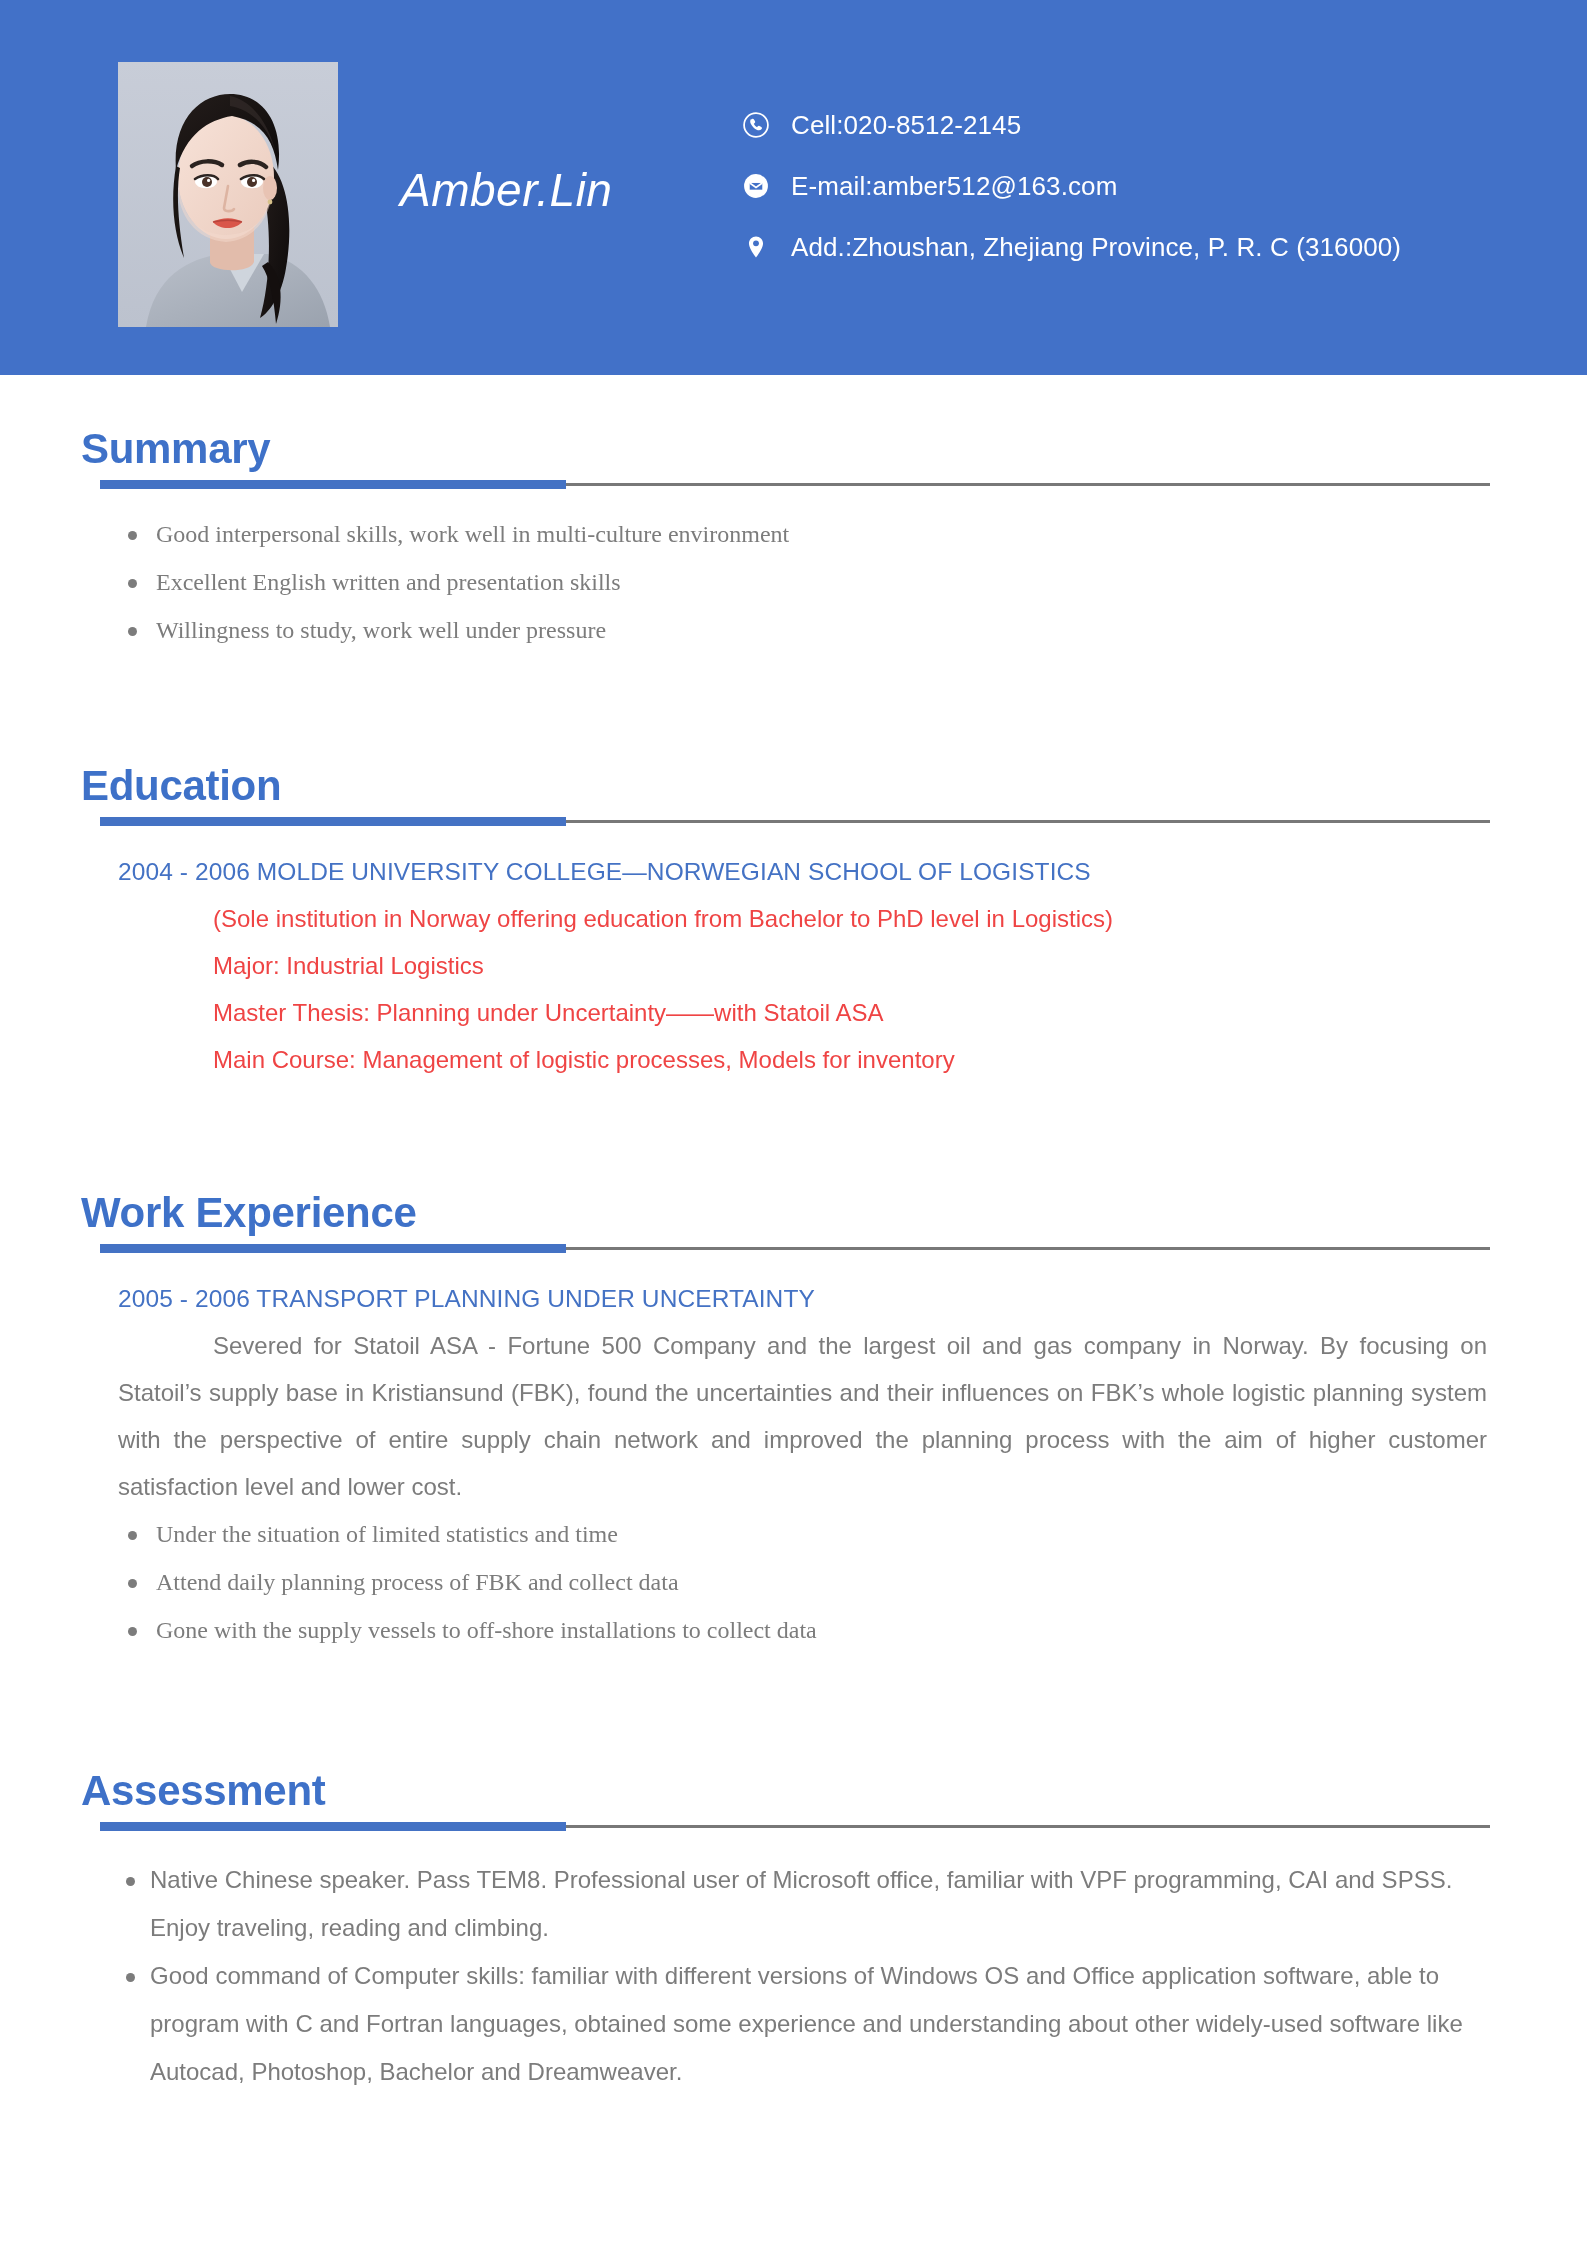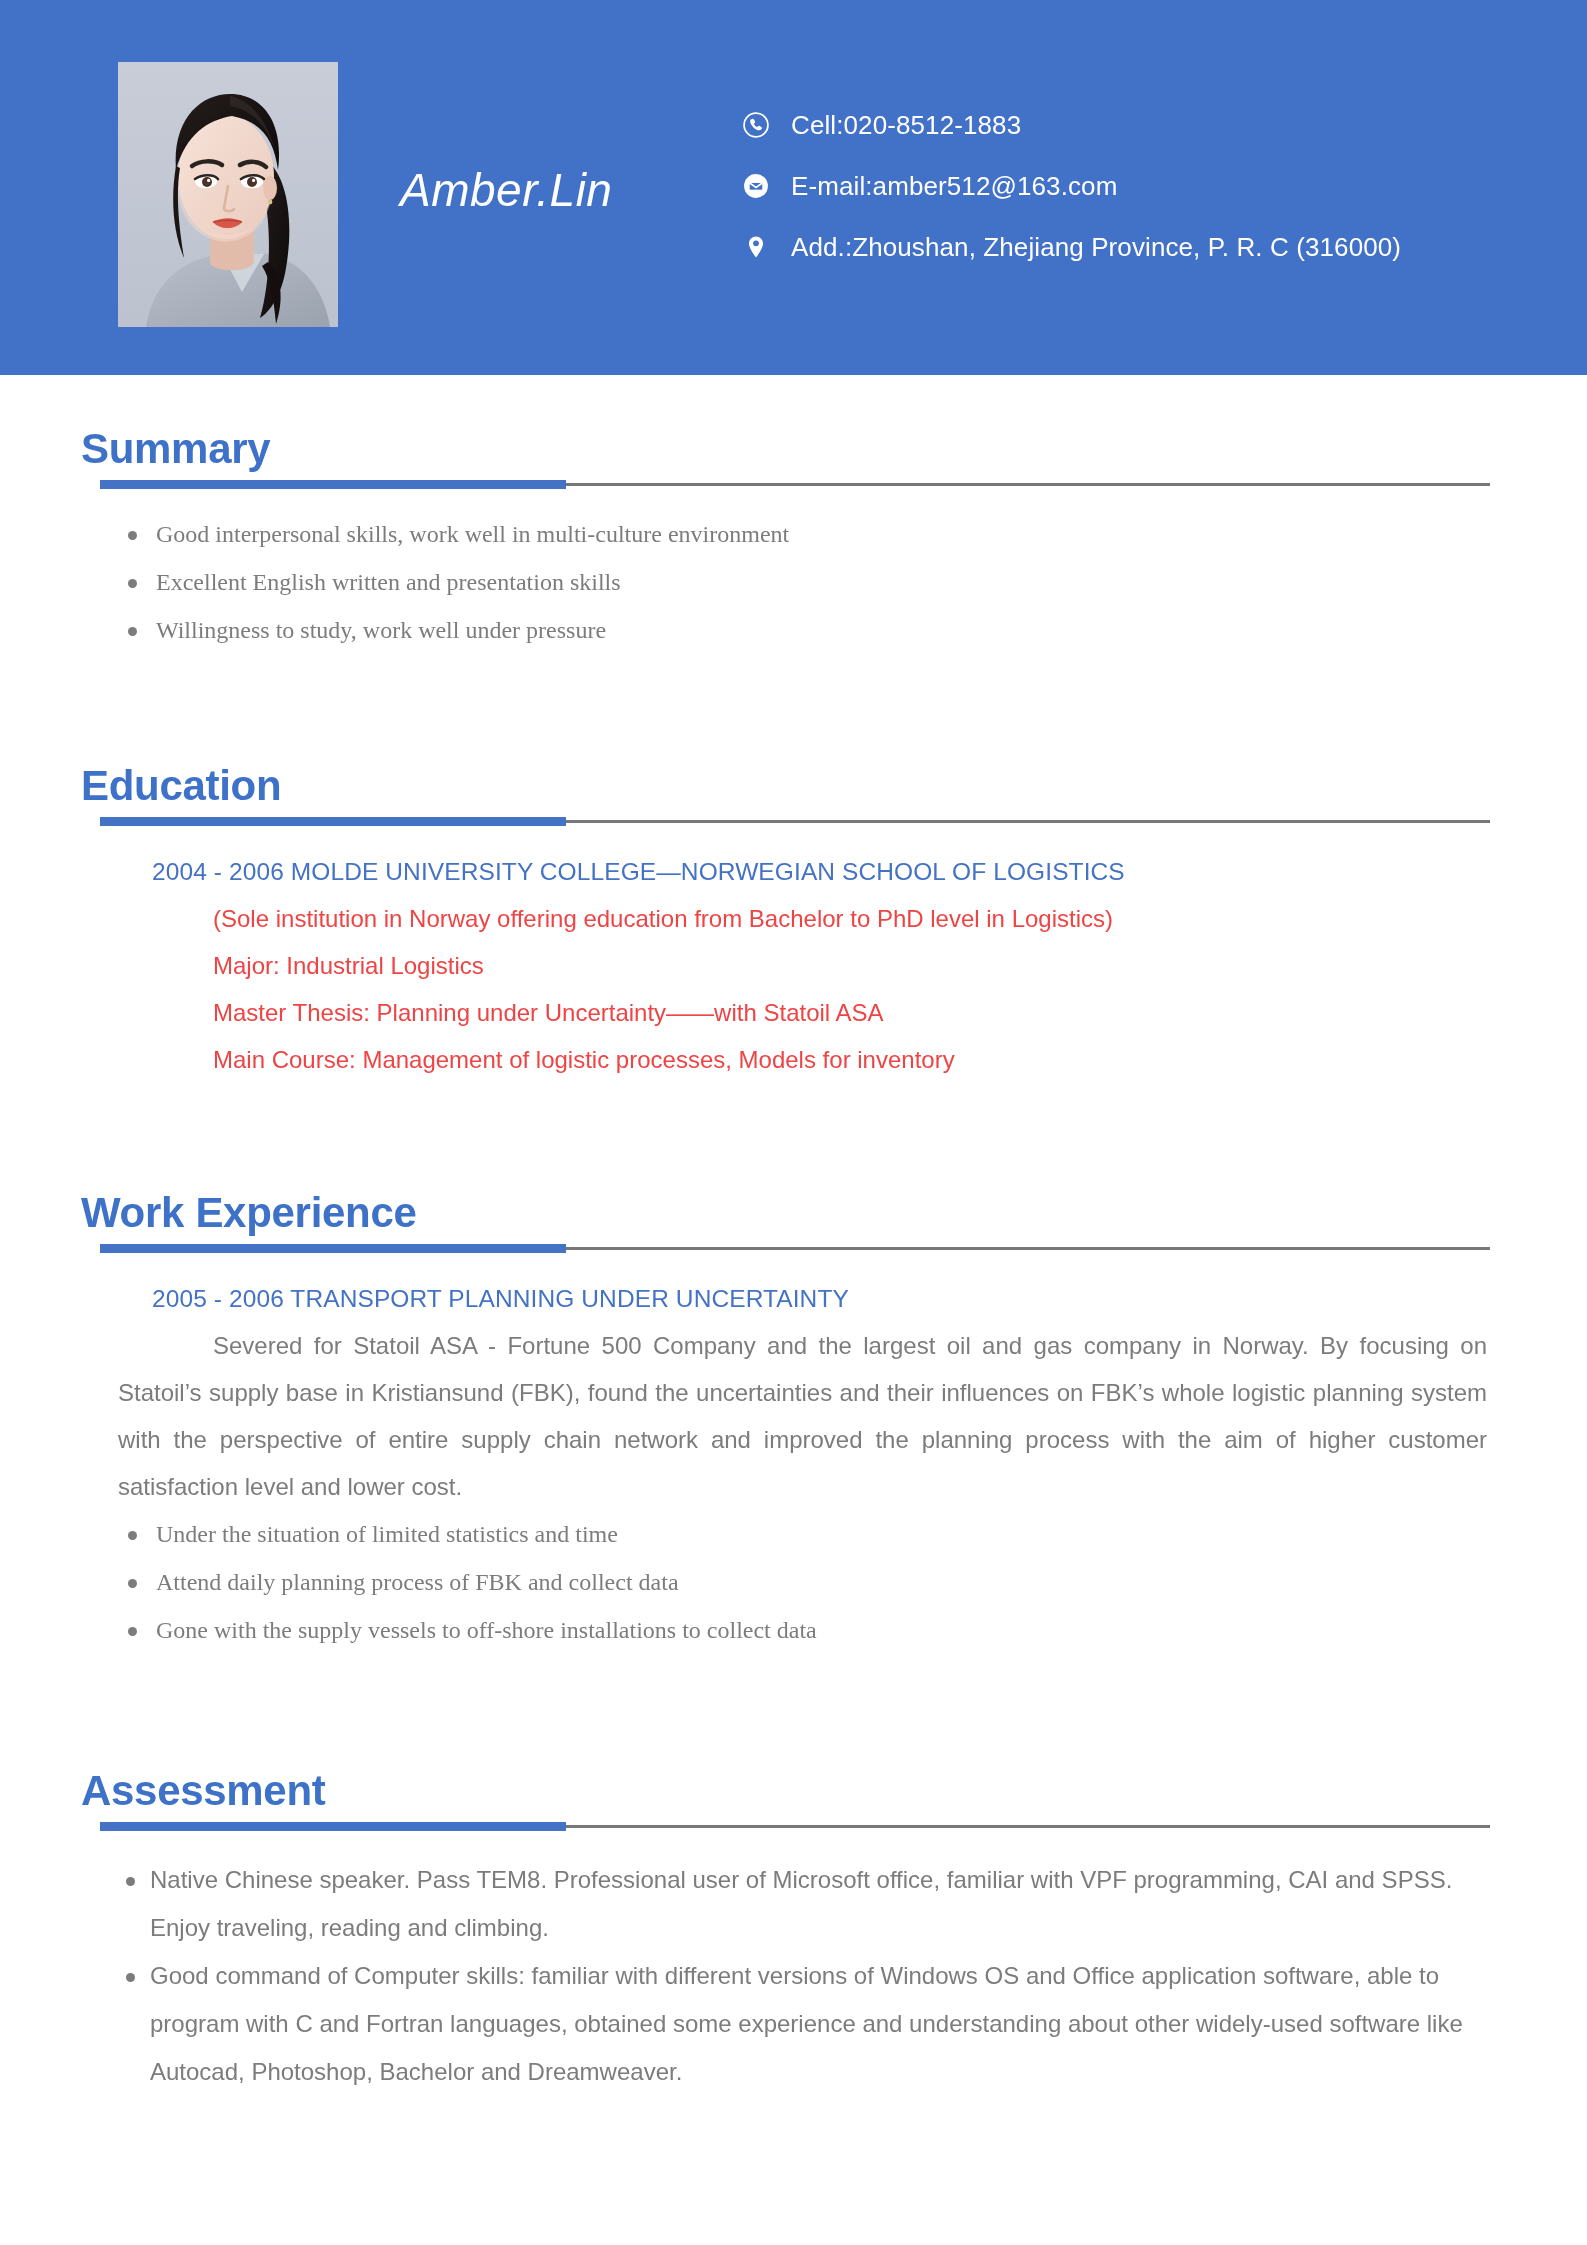--- a/index.html
+++ b/index.html
@@ -155,21 +155,20 @@
     background: #7C7C7C;
   }
 
   
   .entry-title {
     color: #4472C4;
     font-size: 24.5px;
     line-height: 46px;
     font-family: "Liberation Sans", sans-serif;
     letter-spacing: 0.1px;
-    margin-left: 34px;
   }
 
   .entry-lines {
     margin-left: 95px;
   }
   .entry-lines .eline {
     color: #ef4444;
     font-size: 24px;
     line-height: 47px;
     font-family: "Liberation Sans", sans-serif;
@@ -281,21 +280,21 @@
 
   <div class="contacts">
 
     <div class="contact-row">
       <span class="contact-icon">
         <svg width="26" height="26" viewBox="0 0 24 24">
           <circle cx="12" cy="12" r="11" fill="none" stroke="#ffffff" stroke-width="1.6"></circle>
           <path d="M8.2 6.6c.7-.5 1.5-.4 1.9.3l1 1.7c.3.6.2 1.2-.3 1.6l-.8.6c.5 1.4 1.6 2.6 3 3.2l.6-.8c.4-.5 1.1-.6 1.6-.3l1.7 1c.7.4.8 1.3.3 1.9-1.1 1.3-2.9 1.5-4.6.6-2.3-1.2-4.3-3.3-5.4-5.6-.8-1.6-.6-3.3.0-4.2z" fill="#ffffff"></path>
         </svg>
       </span>
-      <span class="contact-text">Cell:020-8512-1883</span>
+      <span class="contact-text">Cell:020-8512-2145</span>
     </div>
 
     <div class="contact-row">
       <span class="contact-icon">
         <svg width="26" height="26" viewBox="0 0 24 24">
           <circle cx="12" cy="12" r="11" fill="#ffffff"></circle>
           <path d="M6.2 9.2h11.6v6.2H6.2z" fill="#4271C8"></path>
           <path d="M6.2 9.2l5.8 4.1 5.8-4.1" fill="none" stroke="#ffffff" stroke-width="1.5"></path>
         </svg>
       </span>

